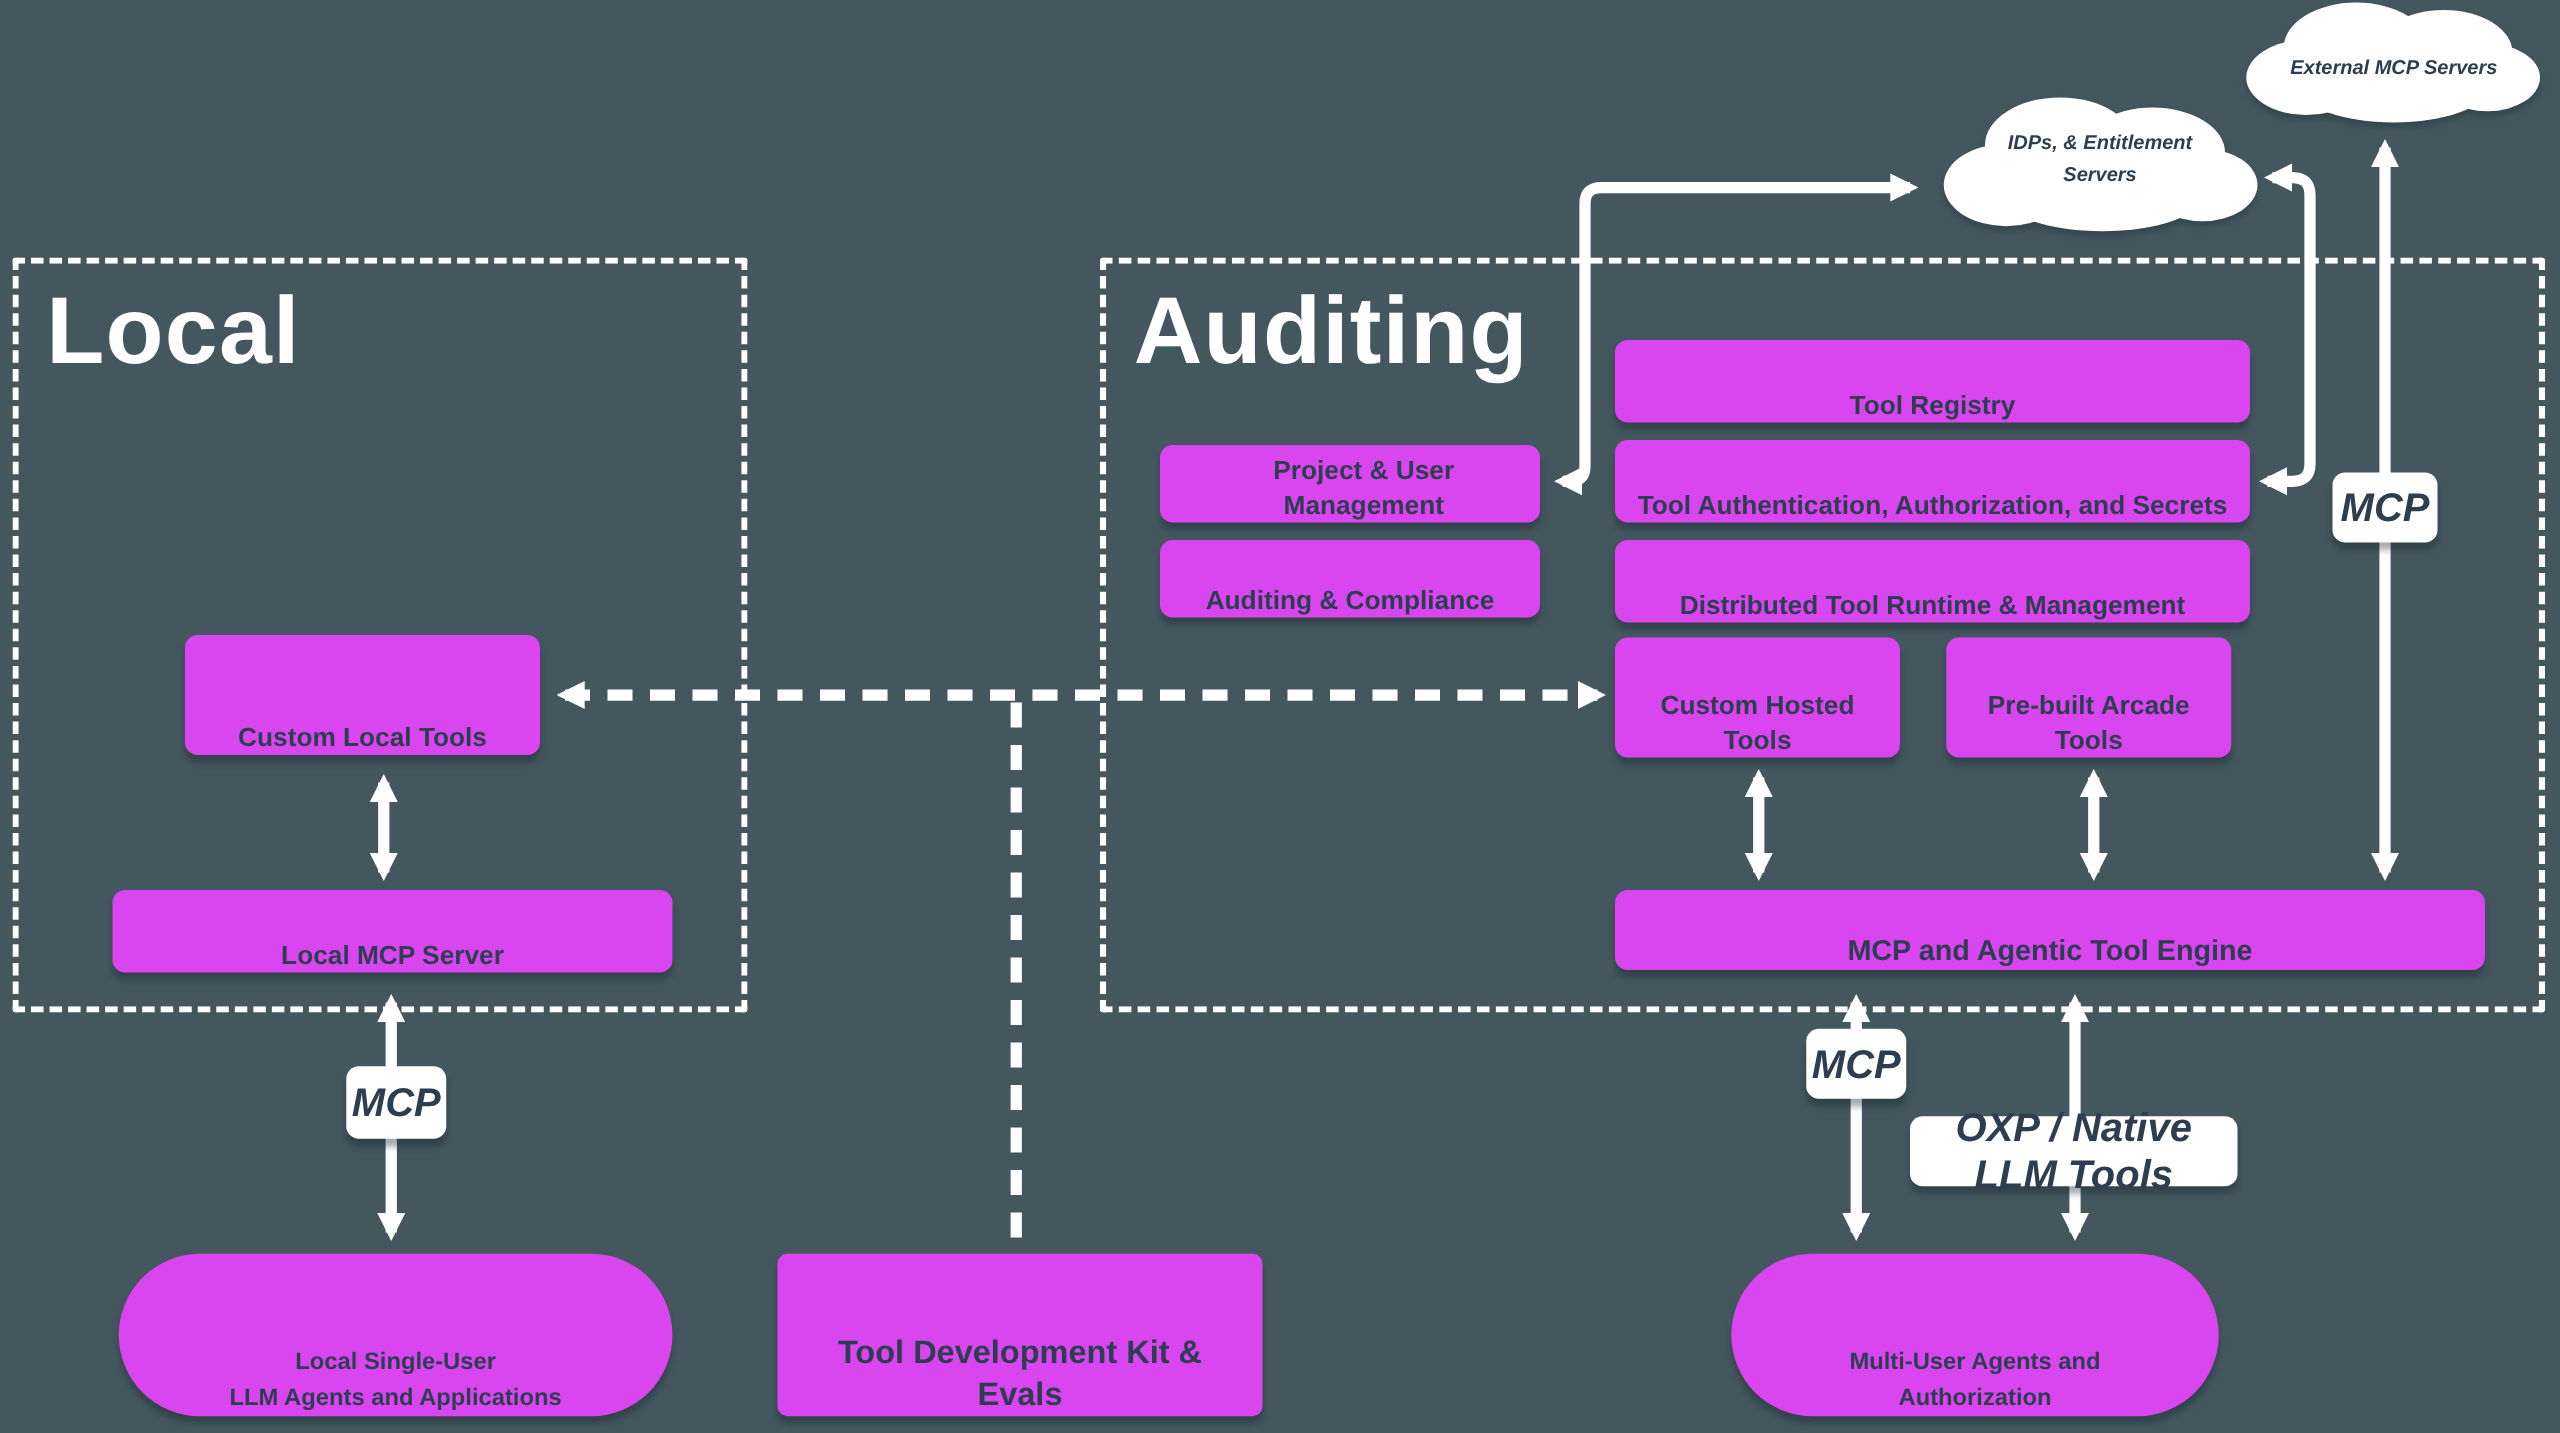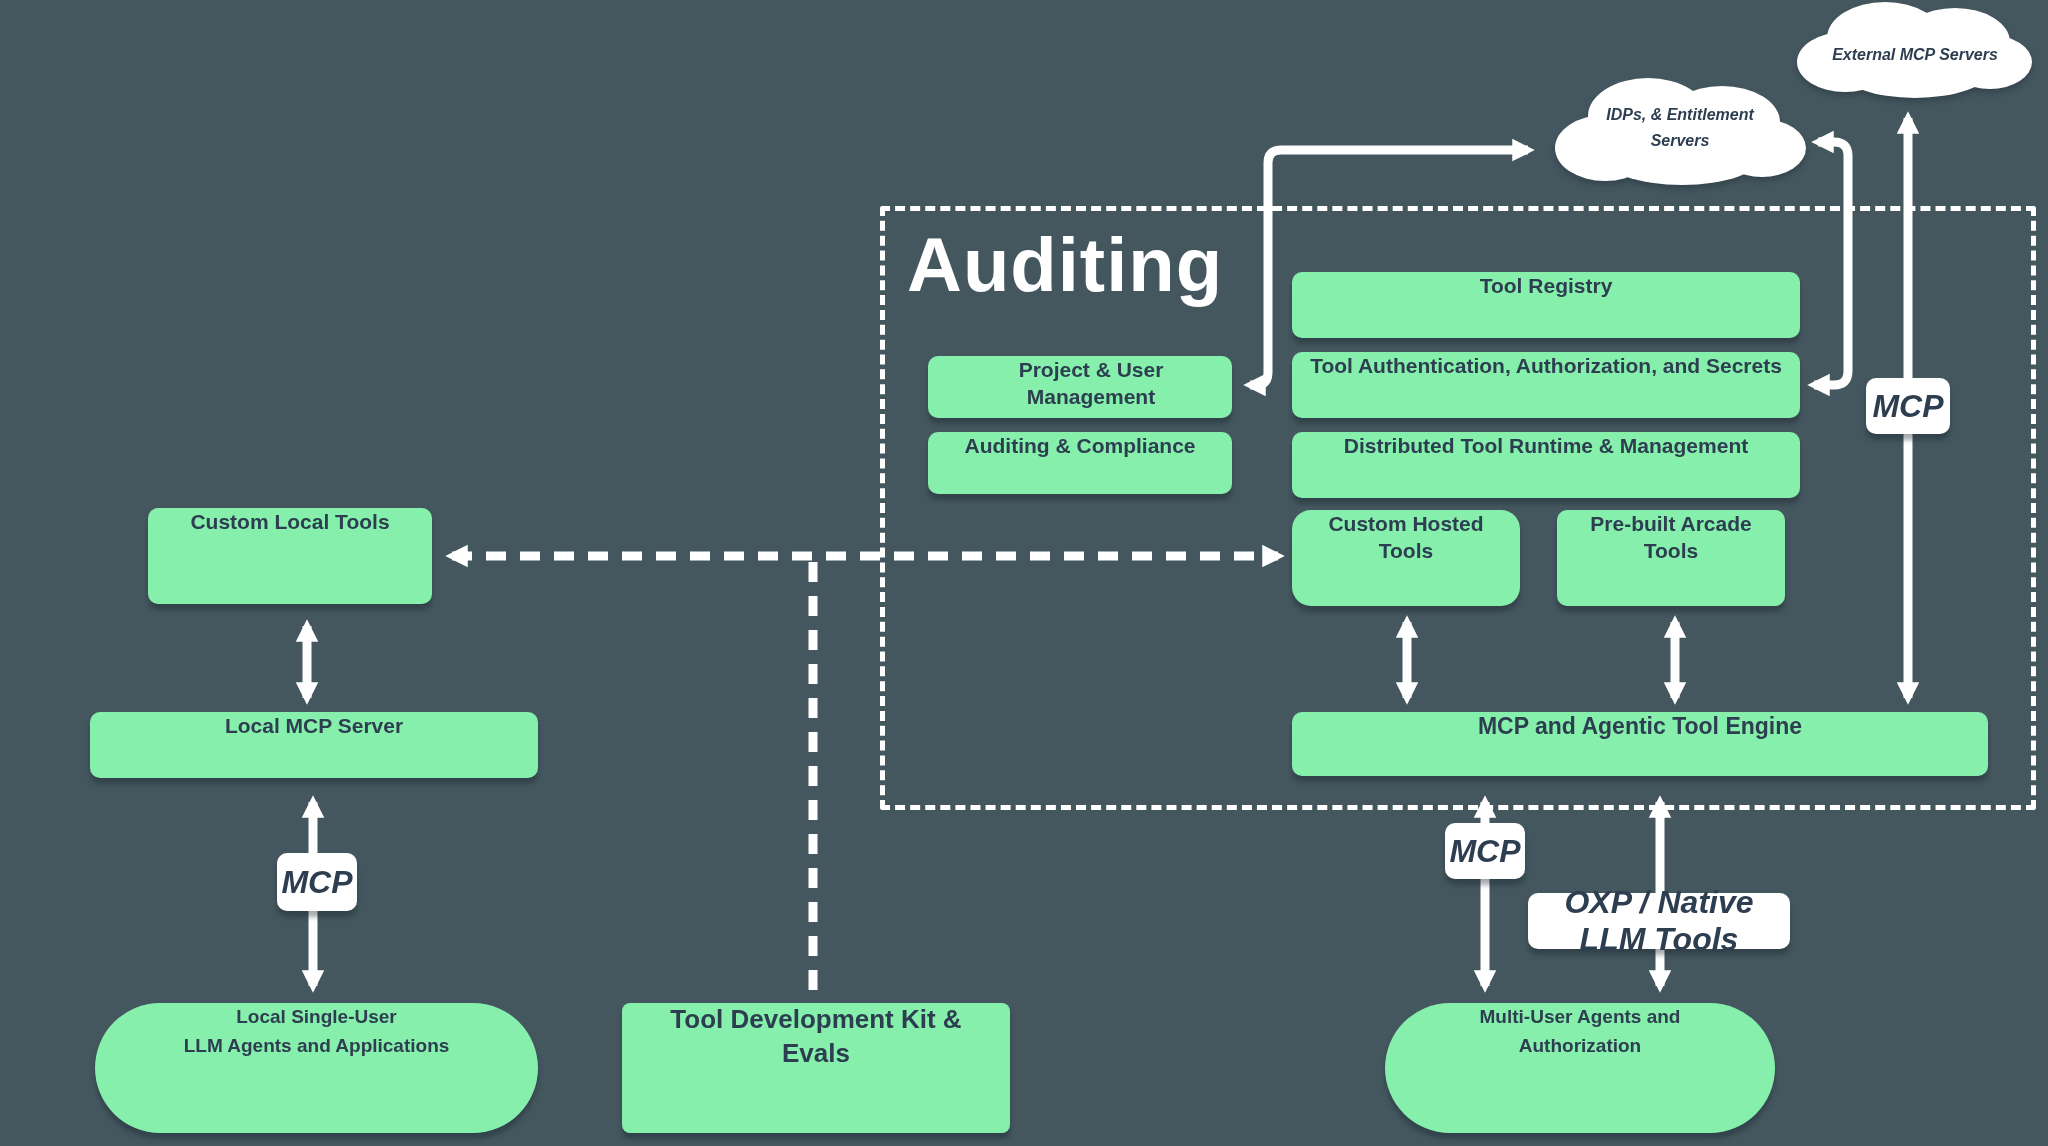--- a/index.html
+++ b/index.html
@@ -9,22 +9,22 @@
   }
   .region{
     position:absolute;border:5px dashed #ffffff;border-radius:3px;box-sizing:border-box;
   }
   .region-title{
     color:#ffffff;font-size:76px;font-weight:bold;letter-spacing:1px;line-height:1;
     margin:16px 0 0 22px;
   }
   .wires{position:absolute;left:0;top:0;pointer-events:none;}
   .node{
-    position:absolute;background:#86efac;border-radius:10px;color:#2d3e50;
-    display:flex;align-items:center;justify-content:flex-start;flex-direction:column;
+    position:absolute;background:#d946ef;border-radius:10px;color:#2d3e50;
+    display:flex;align-items:center;justify-content:flex-end;flex-direction:column;
     text-align:center;font-size:21px;font-weight:600;box-sizing:border-box;
     padding:0 12px;box-shadow:0 6px 5px rgba(24,35,43,.38);line-height:1.3;
   }
   .pill{border-radius:70px;font-size:19px;font-weight:700;line-height:1.5;}
   .bigbox{font-size:26px;font-weight:700;}
   .tag{
     position:absolute;background:#ffffff;border-radius:10px;color:#2d3e50;
     display:flex;align-items:center;justify-content:center;text-align:center;
     font-size:32px;font-weight:600;font-style:italic;box-sizing:border-box;
     box-shadow:0 6px 5px rgba(24,35,43,.38);padding:0 10px;
@@ -32,20 +32,23 @@
   .cloud-label{
     position:absolute;color:#2d3e50;font-size:16px;font-weight:600;font-style:italic;
     text-align:center;line-height:1.6;
   }
 </style>
 </head>
 <body>
 
 <div class="stage">
 
+  <div class="region" style="left:10px;top:206px;width:588px;height:604px;">
+    <div class="region-title">Local</div>
+  </div>
   <div class="region" style="left:880px;top:206px;width:1156px;height:604px;">
     <div class="region-title">Auditing</div>
   </div>
 
   <svg class="wires" width="2048" height="1146" viewBox="0 0 2048 1146">
     <defs>
       <marker id="arr" viewBox="0 0 10 10" refX="7" refY="5" markerWidth="2.5" markerHeight="3.4" orient="auto-start-reverse">
         <path d="M0,0 L10,5 L0,10 Z" fill="#ffffff"></path>
       </marker>
     </defs>
@@ -91,21 +94,21 @@
   </div>
   <div class="node" style="left:1292px;top:432px;width:508px;height:66px;">
     <span>Distributed Tool Runtime &amp; Management</span>
   </div>
   <div class="node" style="left:928px;top:356px;width:304px;height:62px;padding-left:34px;">
     <span>Project &amp; User Management</span>
   </div>
   <div class="node" style="left:928px;top:432px;width:304px;height:62px;">
     <span>Auditing &amp; Compliance</span>
   </div>
-  <div class="node" style="left:1292px;top:510px;width:228px;height:96px;border-radius:19px;">
+  <div class="node" style="left:1292px;top:510px;width:228px;height:96px;">
     <span>Custom Hosted Tools</span>
   </div>
   <div class="node" style="left:1557px;top:510px;width:228px;height:96px;">
     <span>Pre-built Arcade Tools</span>
   </div>
   <div class="node" style="left:1292px;top:712px;width:696px;height:64px;font-size:23px;">
     <span>MCP and Agentic Tool Engine</span>
   </div>
 
   <div class="node" style="left:148px;top:508px;width:284px;height:96px;">

